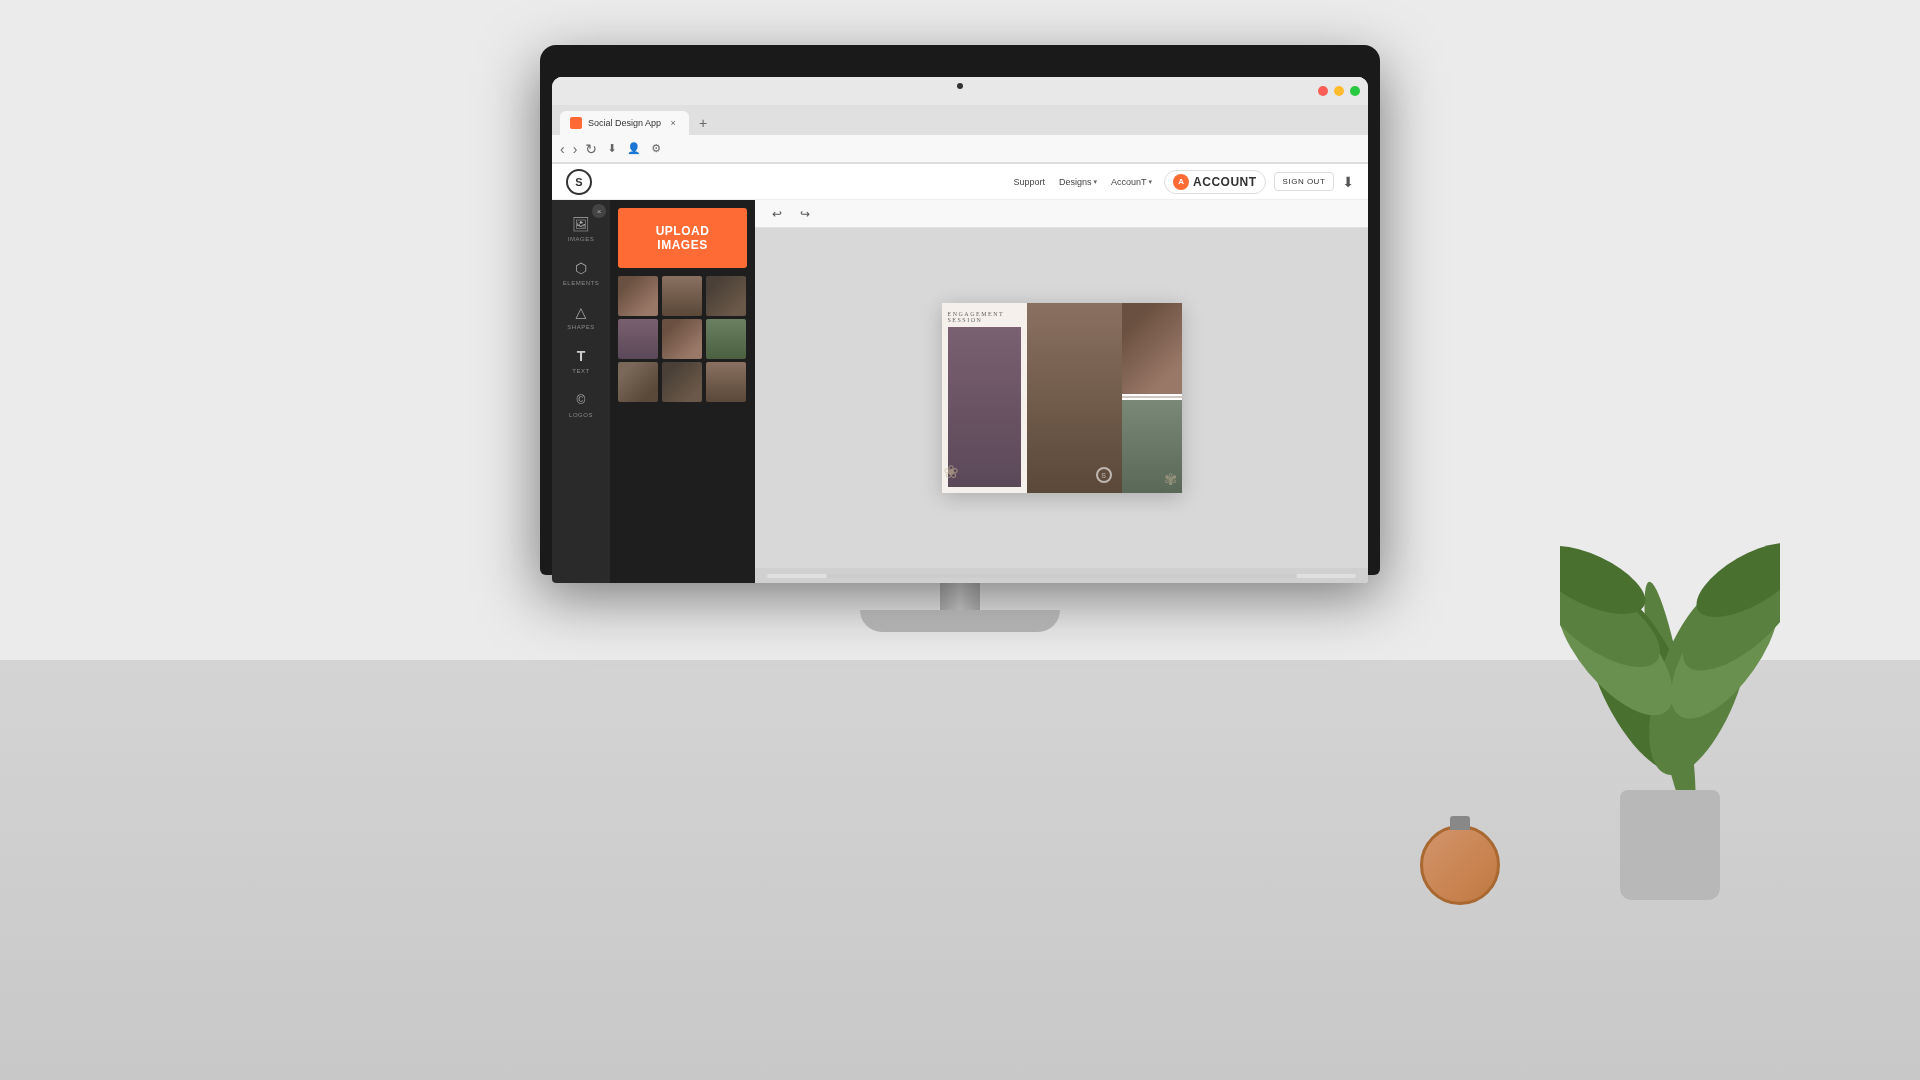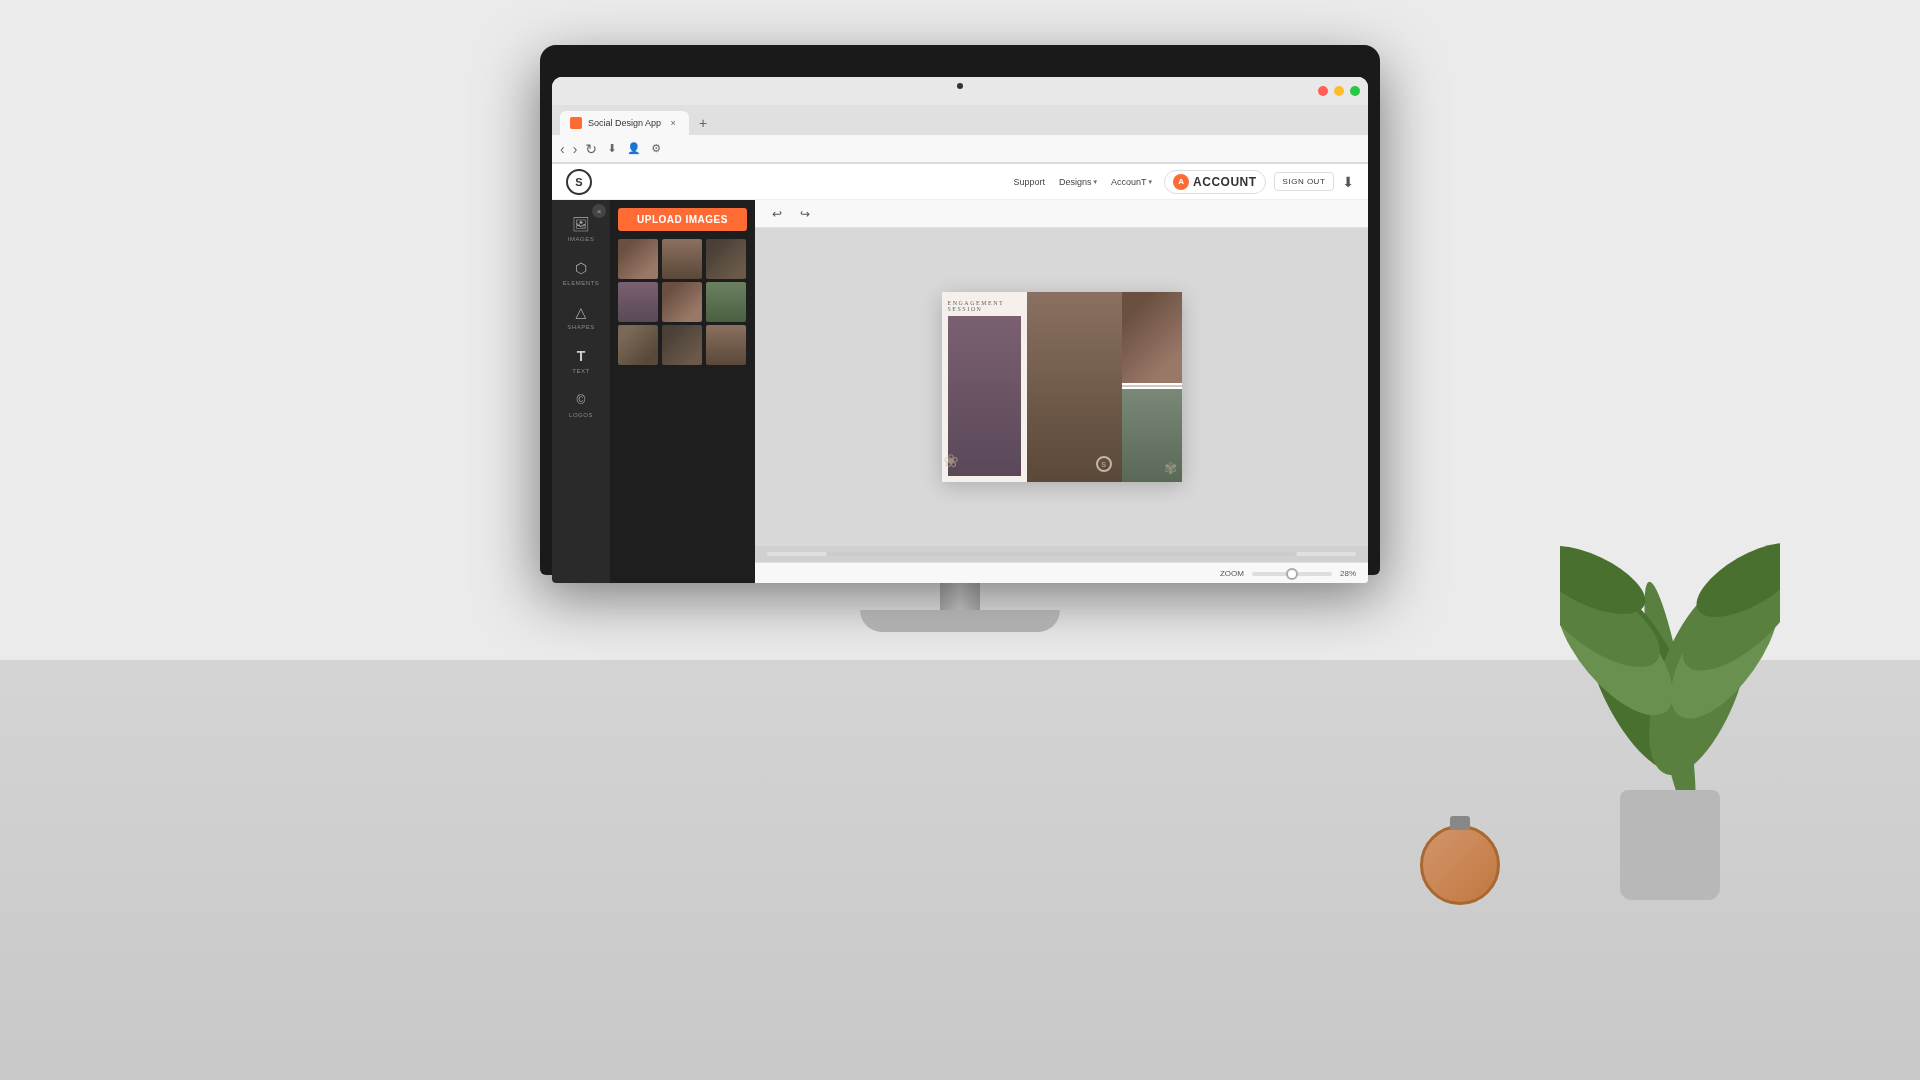--- a/index.html
+++ b/index.html
@@ -426,22 +426,22 @@
       padding: 8px;
       gap: 8px;
     }
 
     .upload-btn {
       width: 100%;
       background: #ff6b35;
       color: #fff;
       border: none;
       border-radius: 3px;
-      padding: 6px;
-      font-size: 10px;
+      padding: 16px;
+      font-size: 12px;
       font-weight: bold;
       cursor: pointer;
       text-align: center;
       text-transform: uppercase;
       letter-spacing: 0.5px;
     }
 
     .images-grid {
       display: grid;
       grid-template-columns: 1fr 1fr 1fr;
@@ -920,27 +920,20 @@
                 </div>
 
 
               </div>
             </div>
 
             <div class="scroll-bar">
               <div class="scroll-indicator"></div>
             </div>
 
-            <div class="canvas-bottom">
-              <span class="zoom-label">ZOOM</span>
-              <div class="zoom-slider">
-                <div class="zoom-thumb"></div>
-              </div>
-              <span class="zoom-value">28%</span>
-            </div>
           </div>
         </div>
       </div>
 
     </div>
   </div>
 
   <div class="monitor-stand">
     <div class="monitor-neck"></div>
     <div class="monitor-base"></div>

